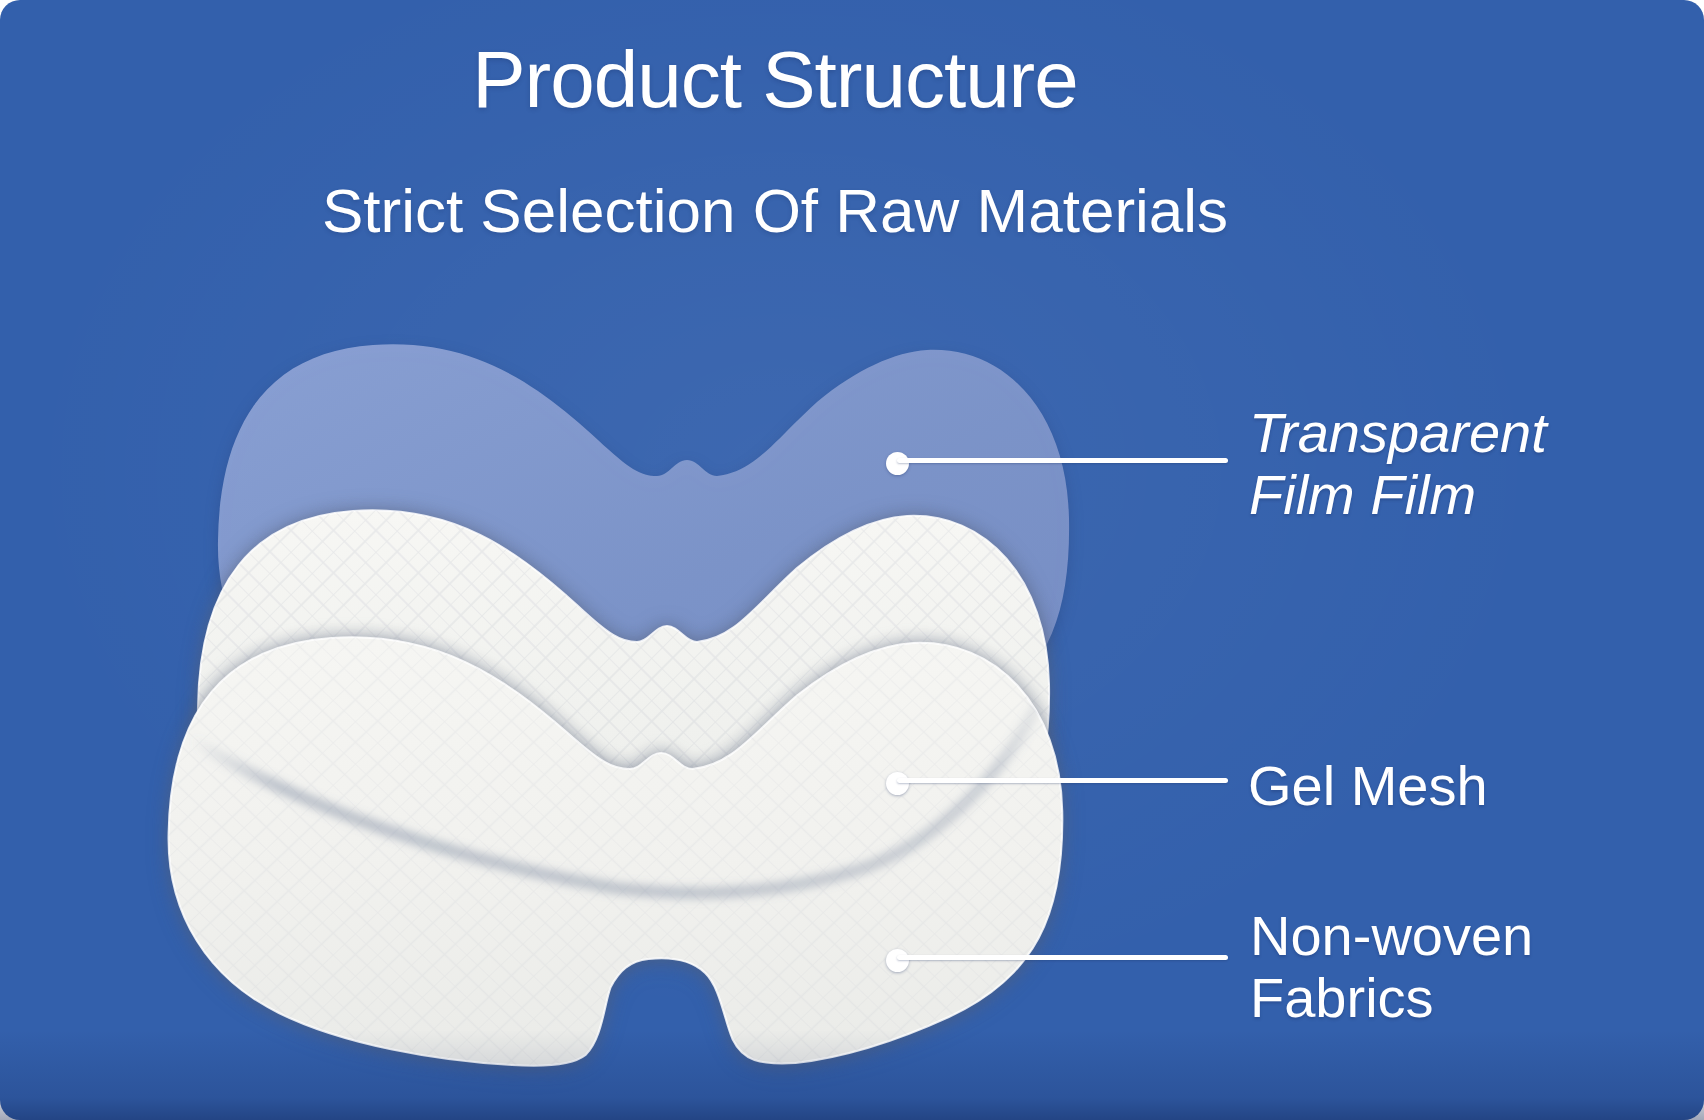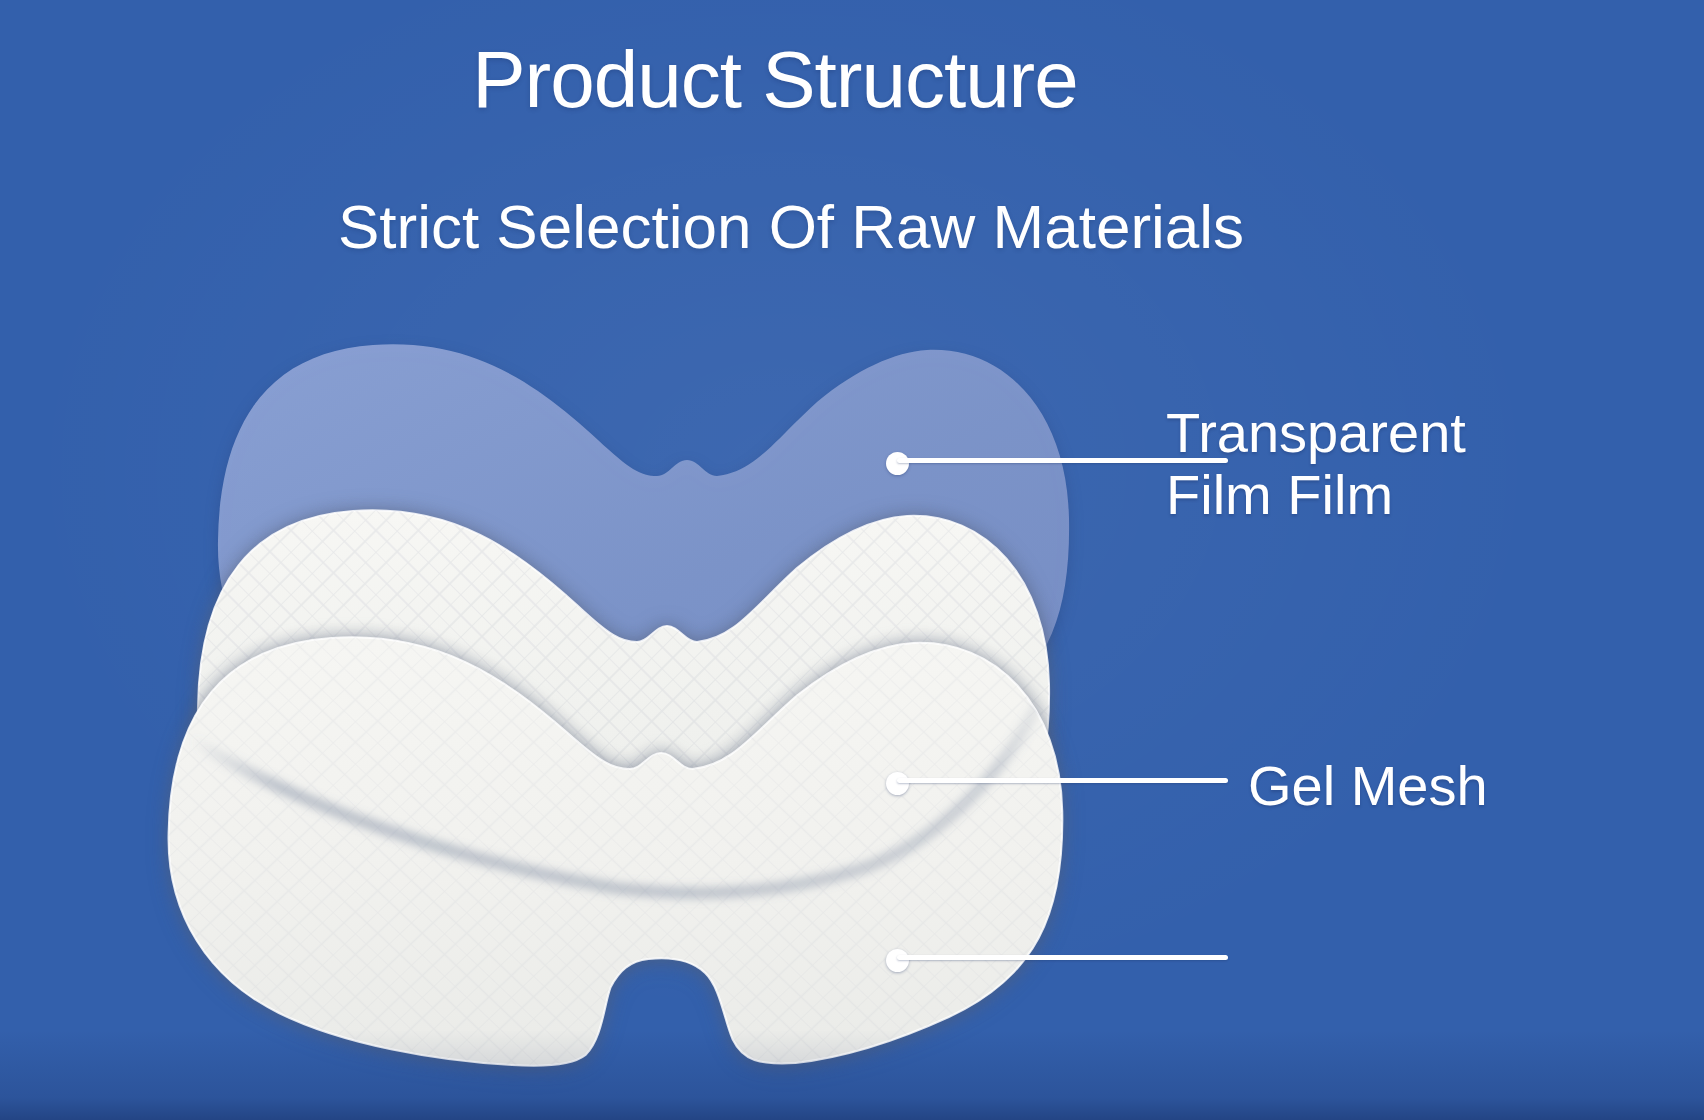--- a/index.html
+++ b/index.html
@@ -7,20 +7,21 @@
     width: 1704px; height: 1120px;
     overflow: hidden;
     font-family: "Liberation Sans", sans-serif;
   }
   #stage {
     position: relative;
     width: 1704px; height: 1120px;
     background:
       radial-gradient(ellipse 1100px 800px at 46% 42%, rgba(255,255,255,0.05), rgba(255,255,255,0) 70%),
       var(--color-background, #3360ac);
+    border-radius: 20px;
   }
   .vignette-bottom {
     position: absolute; left: 0; right: 0; bottom: 0; height: 90px;
     background: linear-gradient(to bottom, rgba(14,30,78,0) 0%, rgba(14,30,78,0.18) 75%, rgba(10,24,68,0.38) 100%);
     pointer-events: none;
   }
   .page-title {
     position: absolute; left: 0; top: 36px; width: 1550px;
     font-size: 80px; font-weight: 400; letter-spacing: -1px;
     line-height: 1.1;
@@ -68,21 +69,21 @@
   }
   .callout-label span { display: block; }
   .callout-label span:empty { display: none; }
 </style>
 </head>
 <body>
 
 <div id="stage">
 
   <h1 class="page-title" style="margin:0;">Product Structure</h1>
-  <h2 class="page-subtitle" style="margin:16px;">Strict Selection Of Raw Materials</h2>
+  <h2 class="page-subtitle" style="margin:0;">Strict Selection Of Raw Materials</h2>
 
   <svg id="diagram-svg" width="1704" height="1120" viewBox="0 0 1704 1120" xmlns="http://www.w3.org/2000/svg">
     <defs>
       <linearGradient id="meshGrad" x1="0" y1="0" x2="1" y2="1">
         <stop offset="0" stop-color="#8fa4d6"></stop>
         <stop offset="0.55" stop-color="#8197cb"></stop>
         <stop offset="1" stop-color="#7b90c6"></stop>
       </linearGradient>
       <linearGradient id="gelGrad" x1="0" y1="0" x2="0" y2="1">
         <stop offset="0" stop-color="#f7f7f4"></stop>
@@ -146,29 +147,33 @@
       <use href="#maskShape" transform="translate(155,615) scale(1.05 1)" fill="url(#nwGrad)" stroke="rgba(255,255,255,0.85)" stroke-width="2"></use>
       <use href="#maskShape" transform="translate(155,615) scale(1.05 1)" fill="url(#diamondPat)" opacity="0.6"></use>
       <g clip-path="url(#nwClip)">
         <path d="M 192 740 C 300 808 460 862 615 888 C 700 898 780 894 858 870 C 945 842 1028 752 1058 655" fill="none" stroke="url(#creaseFade)" stroke-width="12" stroke-linecap="round" filter="url(#softBlur)"></path>
       </g>
     </g>
   </svg>
 
   <div class="callout-dot" style="left:886px; top:452px;"></div>
   <div class="callout-line" style="left:897px; top:458px; width:331px;"></div>
-  <div class="callout-label" style="left:1166px; top:402px;">
+  <div class="callout-label" style="left:1249px; top:402px;font-style:italic;">
     <span>Transparent</span>
     <span>Film Film</span>
   </div>
 
   <div class="callout-dot" style="left:886px; top:772px;"></div>
   <div class="callout-line" style="left:897px; top:778px; width:331px;"></div>
   <div class="callout-label" style="left:1248px; top:755px;">
     <span>Gel Mesh</span>
 
   </div>
 
   <div class="callout-dot" style="left:886px; top:949px;"></div>
   <div class="callout-line" style="left:897px; top:955px; width:331px;"></div>
+  <div class="callout-label" style="left:1250px; top:905px;">
+    <span>Non-woven</span>
+    <span>Fabrics</span>
+  </div>
 
   <div class="vignette-bottom"></div>
 </div>
 
 </body></html>

